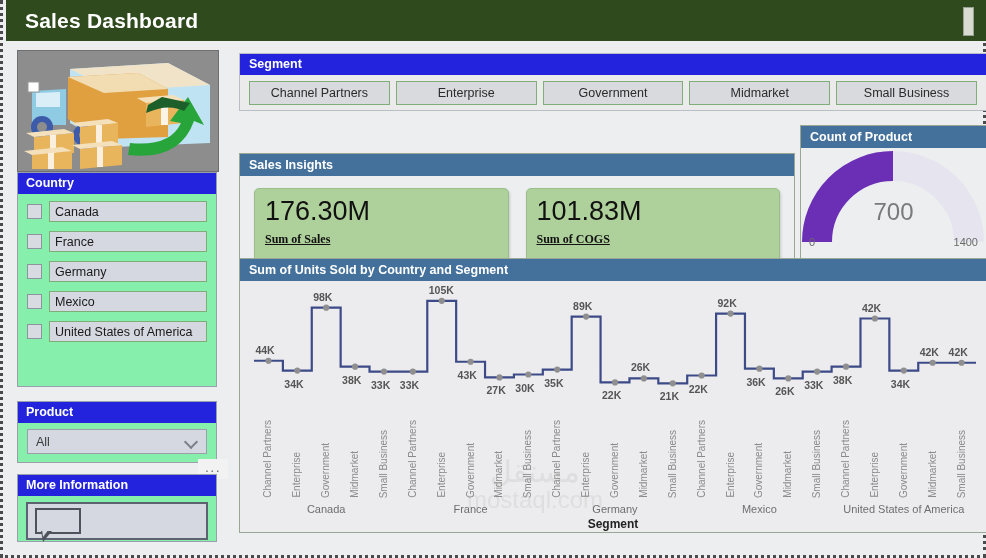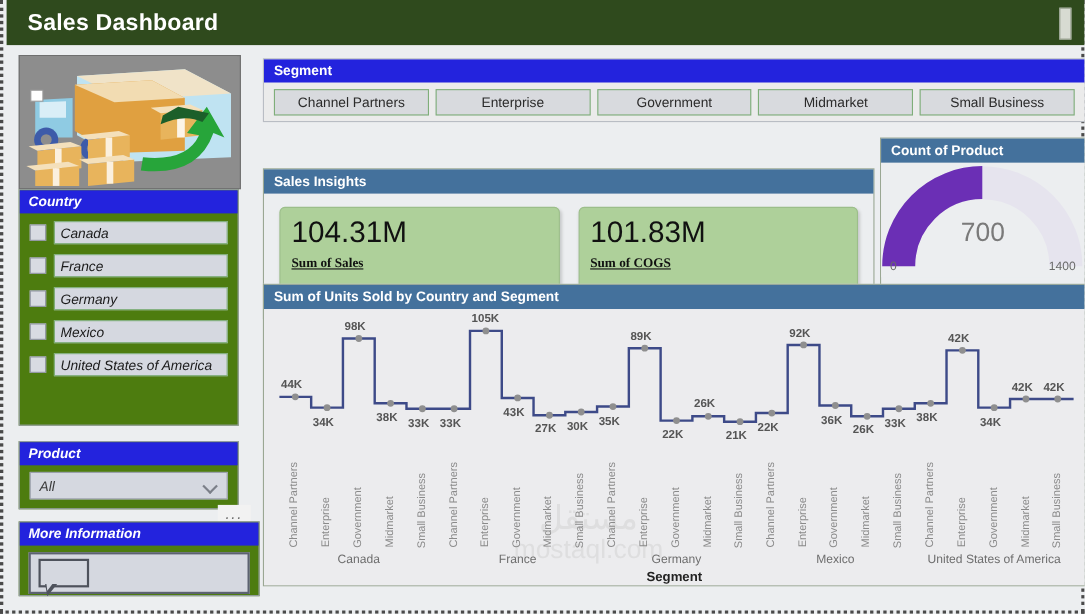--- a/index.html
+++ b/index.html
@@ -30,22 +30,22 @@
   .header-bar{
     position:absolute;right:12px;top:7px;width:9px;height:27px;
     background:#d7dbd2;border:1px solid #9aa392;
   }
   
   .truck-card{
     position:absolute;left:14px;top:50px;width:200px;height:120px;
     background:#8d8d8d;border:1px solid #6f6f6f;overflow:hidden;
   }
   .slicer{
-    position:absolute;background:#4d7c0f;
-    border:1px solid #9aa0ab;box-sizing:border-box;font-style:italic;
+    position:absolute;background:#86efac;
+    border:1px solid #9aa0ab;box-sizing:border-box;
   }
   .slicer-head{
     background:#2323dd;color:#fff;font-size:12.5px;font-weight:bold;
     padding:3px 8px;line-height:15px;
   }
   .slicer-body{padding:6px 9px 8px 9px;}
   .check-row{display:flex;align-items:center;height:22px;margin-bottom:8px;}
   .check-row:last-child{margin-bottom:0;}
   .checkbox{
     width:13px;height:13px;background:#d8dbe2;border:1px solid #8e93a0;
@@ -244,21 +244,21 @@
     <div class="slicer-head">Product</div>
     <div class="slicer-body" style="padding:6px 9px;">
       <div class="dropdown">
         <span class="dd-val">All</span>
         <span class="chev"></span>
       </div>
     </div>
     <div class="ellipsis-btn">...</div>
   </div>
 
-  <div class="slicer" style="left:14px;top:474px;width:219px;height:68px;">
+  <div class="slicer" style="left:14px;top:474px;width:200px;height:68px;">
     <div class="slicer-head">More Information</div>
     <div class="slicer-body" style="padding:6px 8px;">
       <div class="note-box">
         <div class="bubble"></div>
       </div>
     </div>
   </div>
 
   <div class="segment-slicer">
     <div class="segment-head">Segment</div>
@@ -268,21 +268,21 @@
       <div class="seg-tile">Government</div>
       <div class="seg-tile">Midmarket</div>
       <div class="seg-tile">Small Business</div>
     </div>
   </div>
 
   <div class="panel" style="left:236px;top:125px;width:556px;height:137px;margin-top:28px;">
     <div class="panel-head">Sales Insights</div>
     <div class="kpi-wrap">
       <div class="kpi-card">
-        <div class="kpi-value">104.31M</div>
+        <div class="kpi-value">176.30M</div>
         <div class="kpi-label">Sum of Sales</div>
       </div>
       <div class="kpi-card">
         <div class="kpi-value">101.83M</div>
         <div class="kpi-label">Sum of COGS</div>
       </div>
     </div>
   </div>
 
   <div class="panel" style="left:797px;top:125px;width:187px;height:137px;">

